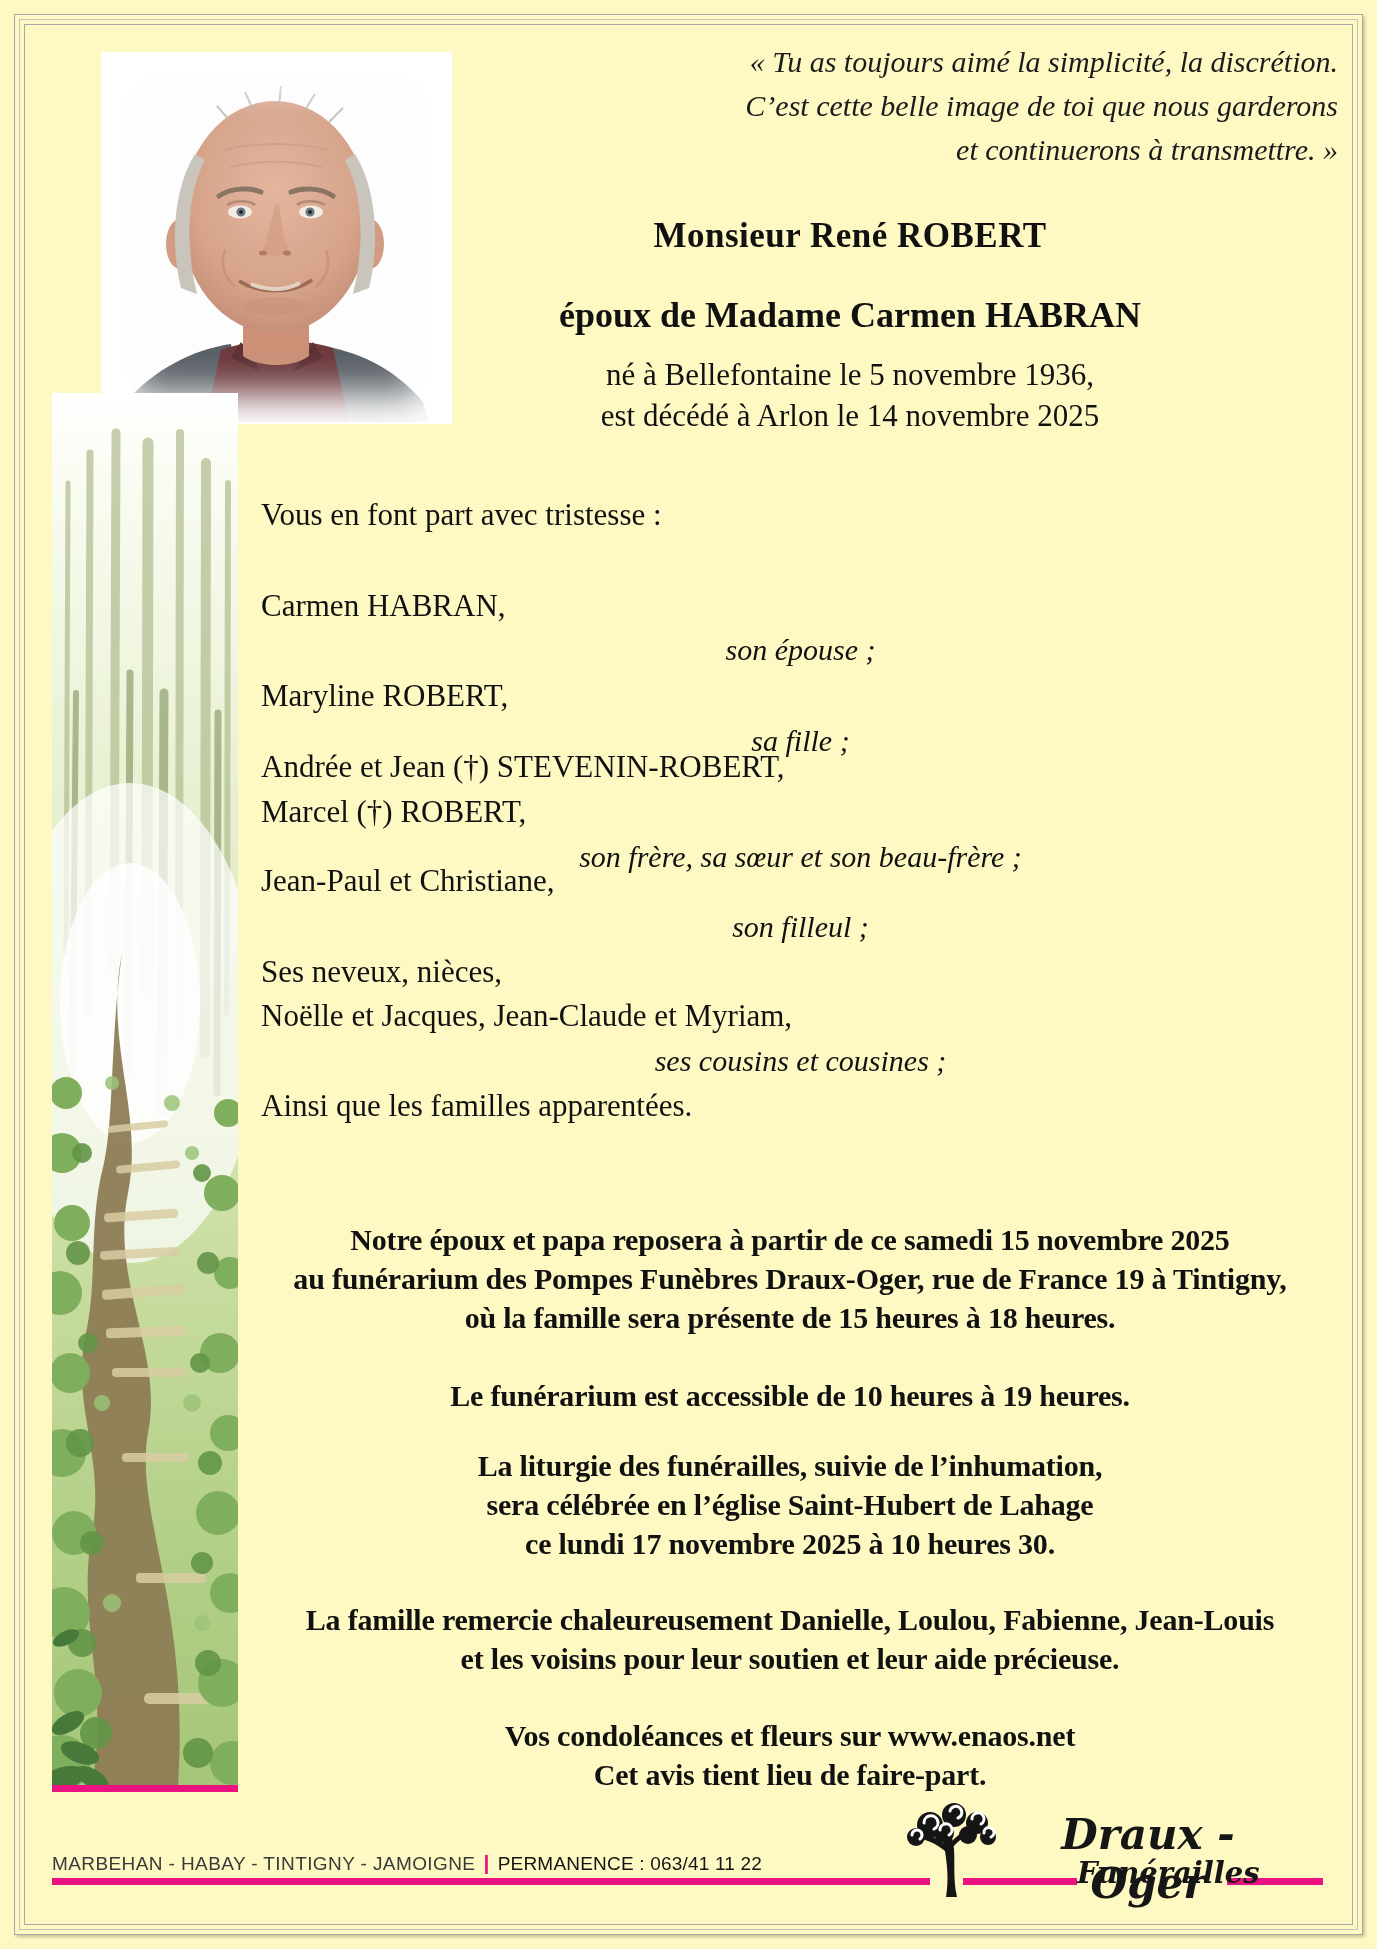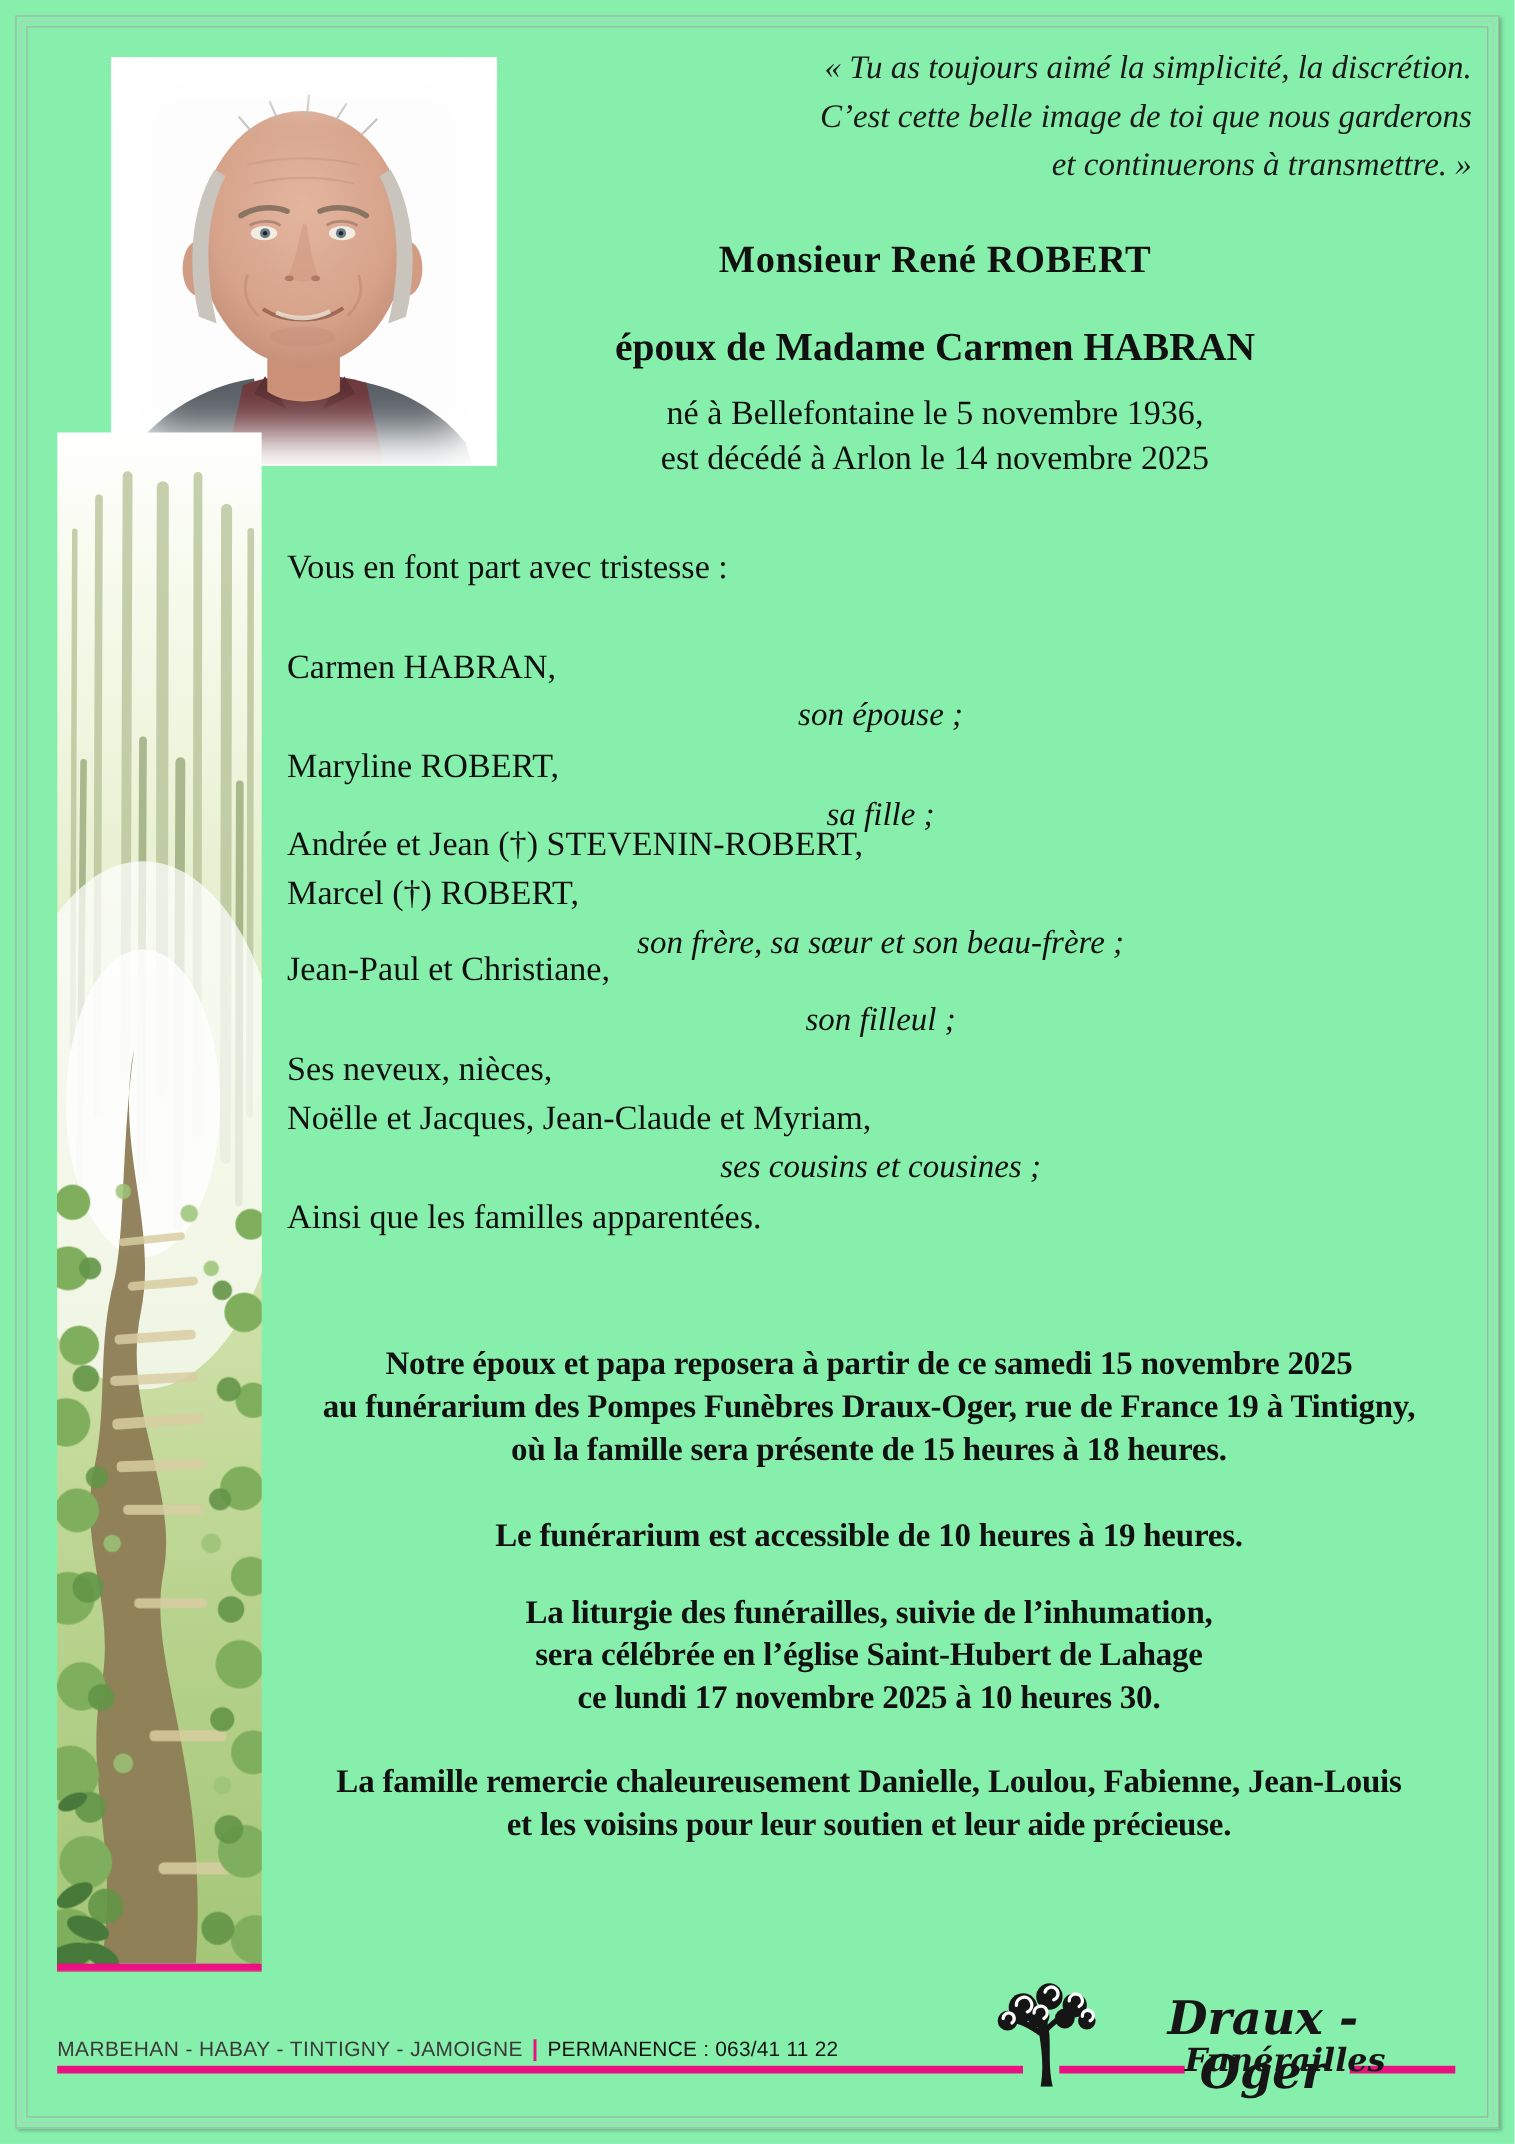--- a/index.html
+++ b/index.html
@@ -1,16 +1,16 @@
 <!DOCTYPE html>
 <html><head>
 <meta charset="utf-8">
 <style>
   html,body{margin:0;padding:0;background:#ffffff;}
-  .page{position:relative;width:1377px;height:1949px;background:#86efac;overflow:hidden;
+  .page{position:relative;width:1377px;height:1949px;background:#fef9c3;overflow:hidden;
         font-family:"Liberation Serif",serif;color:#111;}
   
   .frame{position:absolute;border:1px solid #a9a9a9;pointer-events:none;}
   .f1{inset:14px;box-shadow:2px 2px 3px rgba(0,0,0,.22);}
   .f2{inset:19px;border-color:#c2c2c2;}
   .f3{inset:24px;}
 
   .quote{position:absolute;top:40px;right:39px;text-align:right;font-style:italic;
          font-size:30px;line-height:44px;color:#1b1b1b;}
 
@@ -167,20 +167,24 @@
     <div>Le funérarium est accessible de 10 heures à 19 heures.</div>
   </div>
   <div class="ann" style="top:1446px">
     <div>La liturgie des funérailles, suivie de l’inhumation,</div>
     <div>sera célébrée en l’église Saint-Hubert de Lahage</div>
     <div>ce lundi 17 novembre 2025 à 10 heures 30.</div>
   </div>
   <div class="ann" style="top:1600px">
     <div>La famille remercie chaleureusement Danielle, Loulou, Fabienne, Jean-Louis</div>
     <div>et les voisins pour leur soutien et leur aide précieuse.</div>
+  </div>
+  <div class="ann" style="top:1716px">
+    <div>Vos condoléances et fleurs sur www.enaos.net</div>
+    <div>Cet avis tient lieu de faire-part.</div>
   </div>
 
   <div class="strip">
     <svg viewBox="0 0 186 1392" preserveAspectRatio="none">
       <defs>
         <linearGradient id="fg" x1="0" y1="0" x2="0" y2="1">
           <stop offset="0" stop-color="#ffffff"></stop>
             <stop offset="0.08" stop-color="#f8fbef"></stop>
           <stop offset="0.2" stop-color="#eff5de"></stop>
             <stop offset="0.35" stop-color="#e3edc9"></stop>

